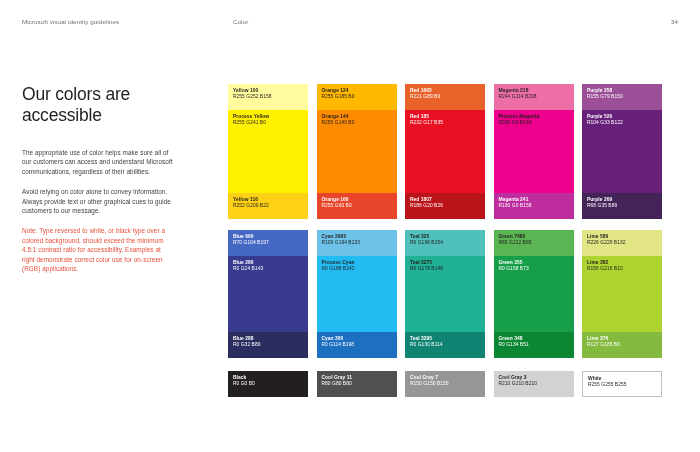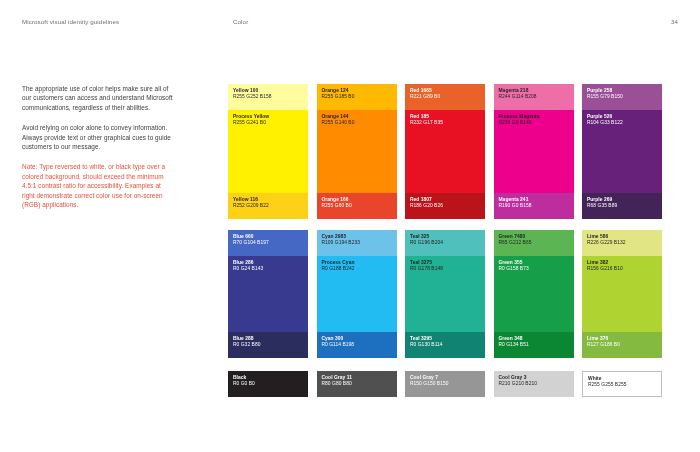--- a/index.html
+++ b/index.html
@@ -81,20 +81,21 @@
 
 <div class="page">
 
   <div class="runhead">
     <span class="rh-left">Microsoft visual identity guidelines</span>
     <span class="rh-mid">Color</span>
     <span class="rh-right">34</span>
   </div>
 
   <div class="leftcol">
+    <h1 class="headline">Our colors are accessible</h1>
     <p class="body-copy">The appropriate use of color helps make sure all of our customers can access and understand Microsoft communications, regardless of their abilities.</p>
     <p class="body-copy">Avoid relying on color alone to convey information. Always provide text or other graphical cues to guide customers to our message.</p>
     <p class="note-copy">Note: Type reversed to white, or black type over a colored background, should exceed the minimum 4.5:1 contrast ratio for accessibility. Examples at right demonstrate correct color use for on-screen (RGB) applications.</p>
   </div>
 
   <div class="grid">
     <div class="swatch-row row-1">
         <div class="col">
           <div class="band top txt-dark" style="background: rgb(255, 252, 158);">
             <div class="lbl">

